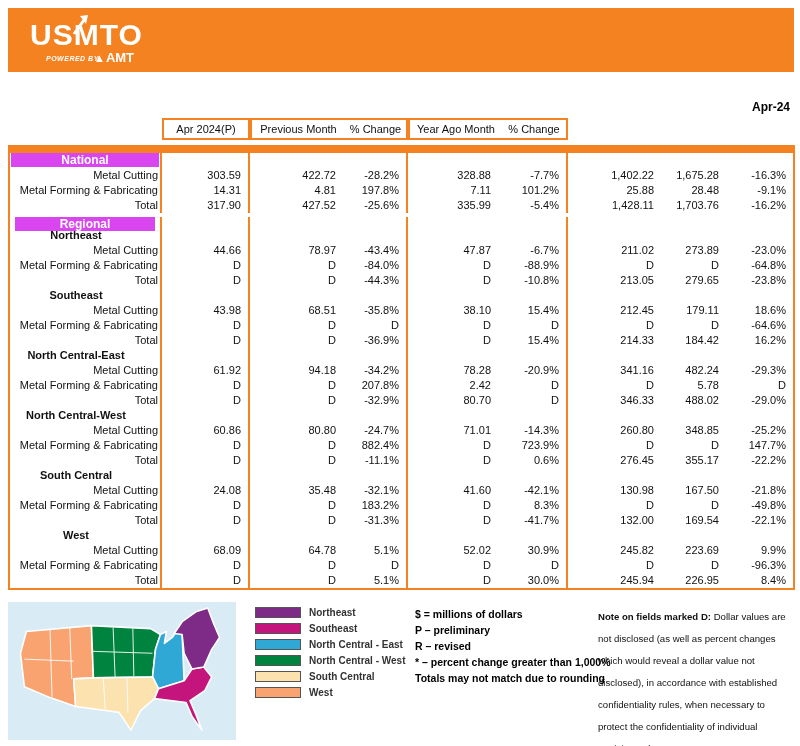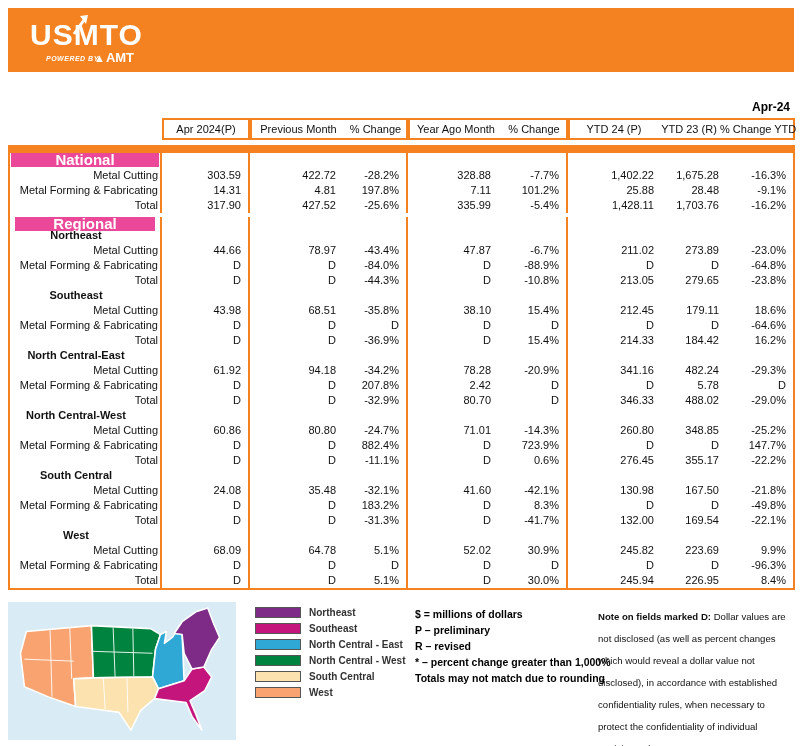--- a/index.html
+++ b/index.html
@@ -23,21 +23,21 @@
   .h-row{display:grid;grid-template-columns:154px 88px 158px 160px 227px;height:22px;}
   .h-box{border:2px solid #F58220;display:flex;align-items:center;box-sizing:border-box;font-size:11px;color:#111;}
   .h-sub{text-align:center;white-space:nowrap;}
   .orange-bar{height:8px;background:#F58220;margin-top:5px;}
   .t-body{border-left:2px solid #F58220;border-right:2px solid #F58220;border-bottom:2px solid #F58220;box-sizing:border-box;background:#fff;}
   .t-row{display:grid;grid-template-columns:150px 88px 95px 63px 92px 68px 95px 65px 67px;height:15px;align-items:center;}
   .cell{font-size:11px;text-align:right;padding-right:7px;box-sizing:border-box;white-space:nowrap;height:15px;line-height:15px;color:#111;}
   .gb{border-left:2px solid #F58220;height:15px;}
   .lab{font-size:11px;text-align:right;padding-right:2px;white-space:nowrap;height:15px;line-height:15px;color:#111;}
   .lab.head{font-weight:bold;text-align:center;padding-right:18px;}
-  .band{background:#ec4899;color:#fff;font-weight:bold;font-size:15px;text-align:center;height:14px;line-height:14px;margin:0 1px;}
+  .band{background:#d946ef;color:#fff;font-weight:bold;font-size:12px;text-align:center;height:14px;line-height:14px;margin:0 1px;}
   
   .map-box{position:absolute;left:8px;top:602px;width:228px;height:138px;background:#D9EBF5;}
   .legend{position:absolute;left:255px;top:606px;}
   .leg-item{display:flex;align-items:center;height:12px;margin-bottom:4px;}
   .leg-chip{width:46px;height:11px;border:1px solid #555;box-sizing:border-box;margin-right:8px;}
   .leg-label{font-size:10px;font-weight:bold;color:#333;white-space:nowrap;}
   .notes{position:absolute;left:415px;top:606px;width:180px;}
   .note-line{font-size:10.5px;font-weight:bold;color:#000;line-height:16px;white-space:nowrap;}
   .d-note{position:absolute;left:598px;top:606px;width:196px;font-size:9.6px;line-height:22px;color:#111;}
   .d-note b{font-weight:bold;}
@@ -64,25 +64,20 @@
     <div class="h-box">
       <div class="h-sub" style="width:84px">Apr 2024(P)</div>
     </div>
     <div class="h-box">
       <div class="h-sub" style="width:93px">Previous Month</div>
       <div class="h-sub" style="width:61px">% Change</div>
     </div>
     <div class="h-box">
       <div class="h-sub" style="width:92px">Year Ago Month</div>
       <div class="h-sub" style="width:64px">% Change</div>
-    </div>
-    <div class="h-box">
-      <div class="h-sub" style="width:88px">YTD 24 (P)</div>
-      <div class="h-sub" style="width:62px">YTD 23 (R)</div>
-      <div class="h-sub" style="width:73px">% Change YTD</div>
     </div>
   </div>
   <div class="orange-bar"></div>
   <div class="t-body" id="tbody">
       <div class="t-row">
         <div class="lab" style="padding: 0px;">
           <div class="band">National</div>
         </div>
         <div class="cell gb"></div>
         <div class="cell gb"></div>

